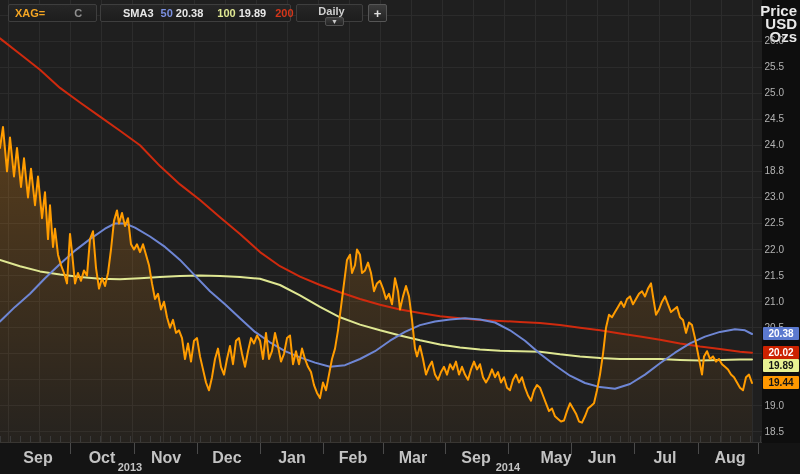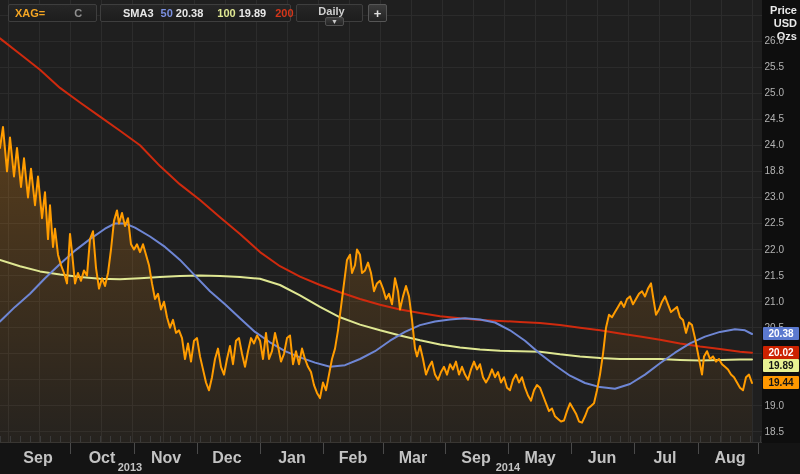--- a/index.html
+++ b/index.html
@@ -45,21 +45,21 @@
   .select-panel .ddbtn { margin-left:6px; }
   .plus-btn {
     position:absolute; left:368px; top:4px; width:19px; height:18px;
     border:1px solid #565656; border-radius:2px; background:linear-gradient(#3c3c3c,#232323);
     color:#e0e0e0; font-size:13px; font-weight:bold; display:flex; align-items:center; justify-content:center;
     cursor:pointer;
   }
 
   
   .y-axis { position:absolute; left:762px; top:0; width:38px; height:443px; background:#0e0e0e; }
-  .y-title { position:absolute; top:4px; right:3px; text-align:right; color:#e9e9e9; font-size:11px; font-weight:bold; line-height:13px; }
+  .y-title { position:absolute; top:4px; right:3px; text-align:right; color:#e9e9e9; font-size:15px; font-weight:bold; line-height:13px; }
   .y-label { position:absolute; right:16px; width:32px; text-align:right; color:#b4b4b4; font-size:10px; line-height:12px; }
   .badge {
     position:absolute; left:1px; width:36px; height:13px; border-radius:1px;
     font-size:10px; font-weight:bold; line-height:13px; text-align:center;
   }
 
   
   .x-axis { position:absolute; left:0; top:443px; width:800px; height:31px; background:#141414; }
   .month-tick { position:absolute; top:0; width:1px; height:11px; background:#4a4a4a; }
   .month-label { position:absolute; top:6px; width:40px; margin-left:-20px; text-align:center; color:#c3c3c3; font-size:16px; font-weight:bold; }
@@ -134,21 +134,21 @@
       </div>
     <div id="x-months">
         <div class="month-label" style="left: 38px;">Sep</div>
         <div class="month-label" style="left: 102px;">Oct</div>
         <div class="month-label" style="left: 166px;">Nov</div>
         <div class="month-label" style="left: 227px;">Dec</div>
         <div class="month-label" style="left: 292px;">Jan</div>
         <div class="month-label" style="left: 353px;">Feb</div>
         <div class="month-label" style="left: 413px;">Mar</div>
         <div class="month-label" style="left: 476px;">Sep</div>
-        <div class="month-label" style="left: 540px;">May</div>
+        <div class="month-label" style="left: 556px;">May</div>
         <div class="month-label" style="left: 602px;">Jun</div>
         <div class="month-label" style="left: 665px;">Jul</div>
         <div class="month-label" style="left: 730px;">Aug</div>
       </div>
     <div id="x-years">
         <div class="year-label" style="left: 130px;">2013</div>
         <div class="year-label" style="left: 508px;">2014</div>
       </div>
   </div>
 

